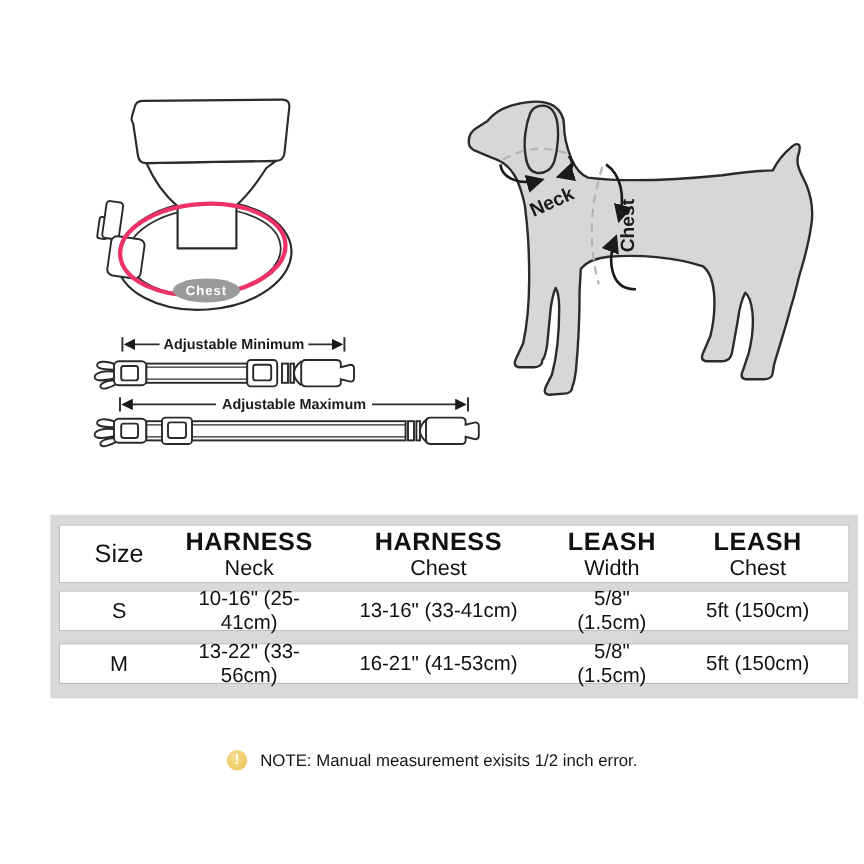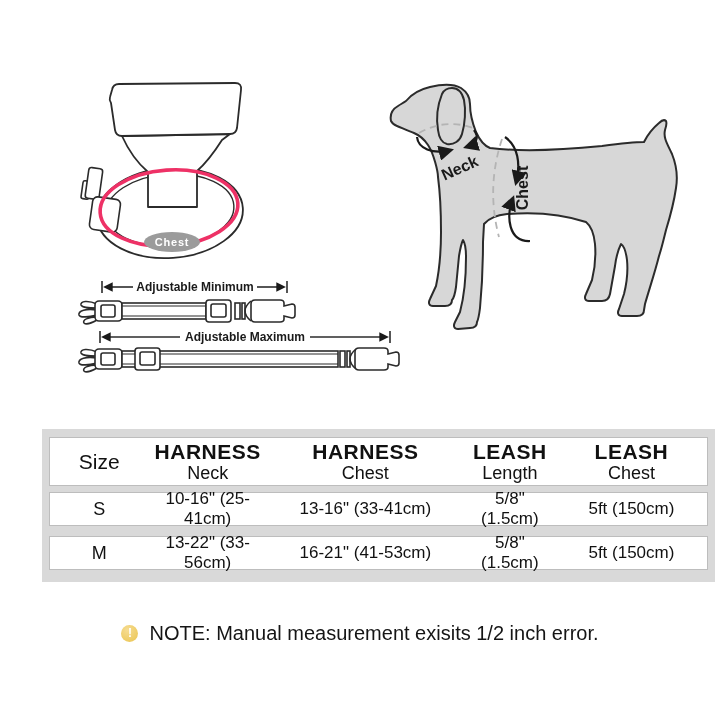--- a/index.html
+++ b/index.html
@@ -30,21 +30,21 @@
   #note-row{
     left:0;top:617px;width:720px;height:32px;
     display:flex;align-items:center;justify-content:center;gap:11px;
   }
   #note-icon{
     width:17px;height:17px;border-radius:50%;
     background:radial-gradient(circle at 38% 30%, #f6dc92, #eac44f);
     display:flex;align-items:center;justify-content:center;
     color:#fff;font-size:12px;font-weight:bold;line-height:1;
   }
-  #note-text{font-size:20px;color:#151515;}
+  #note-text{font-size:14px;color:#151515;}
 
   svg text{font-family:"Liberation Sans","DejaVu Sans",sans-serif;}
 </style>
 </head>
 <body>
 
 <div id="stage">
 
   <svg class="abs" style="left:60px;top:55px" width="260" height="230" viewBox="0 0 260 230">
 
@@ -186,21 +186,21 @@
       <div class="tcell c1">
         <div class="th-title">HARNESS</div>
         <div class="th-sub">Neck</div>
       </div>
       <div class="tcell c2">
         <div class="th-title">HARNESS</div>
         <div class="th-sub">Chest</div>
       </div>
       <div class="tcell c3">
         <div class="th-title">LEASH</div>
-        <div class="th-sub">Length</div>
+        <div class="th-sub">Width</div>
       </div>
       <div class="tcell c4">
         <div class="th-title">LEASH</div>
         <div class="th-sub">Chest</div>
       </div>
     </div>
 
     <div class="trow body">
       <div class="tcell c0 td td-size">S</div>
       <div class="tcell c1 td">10-16" (25-41cm)</div>

